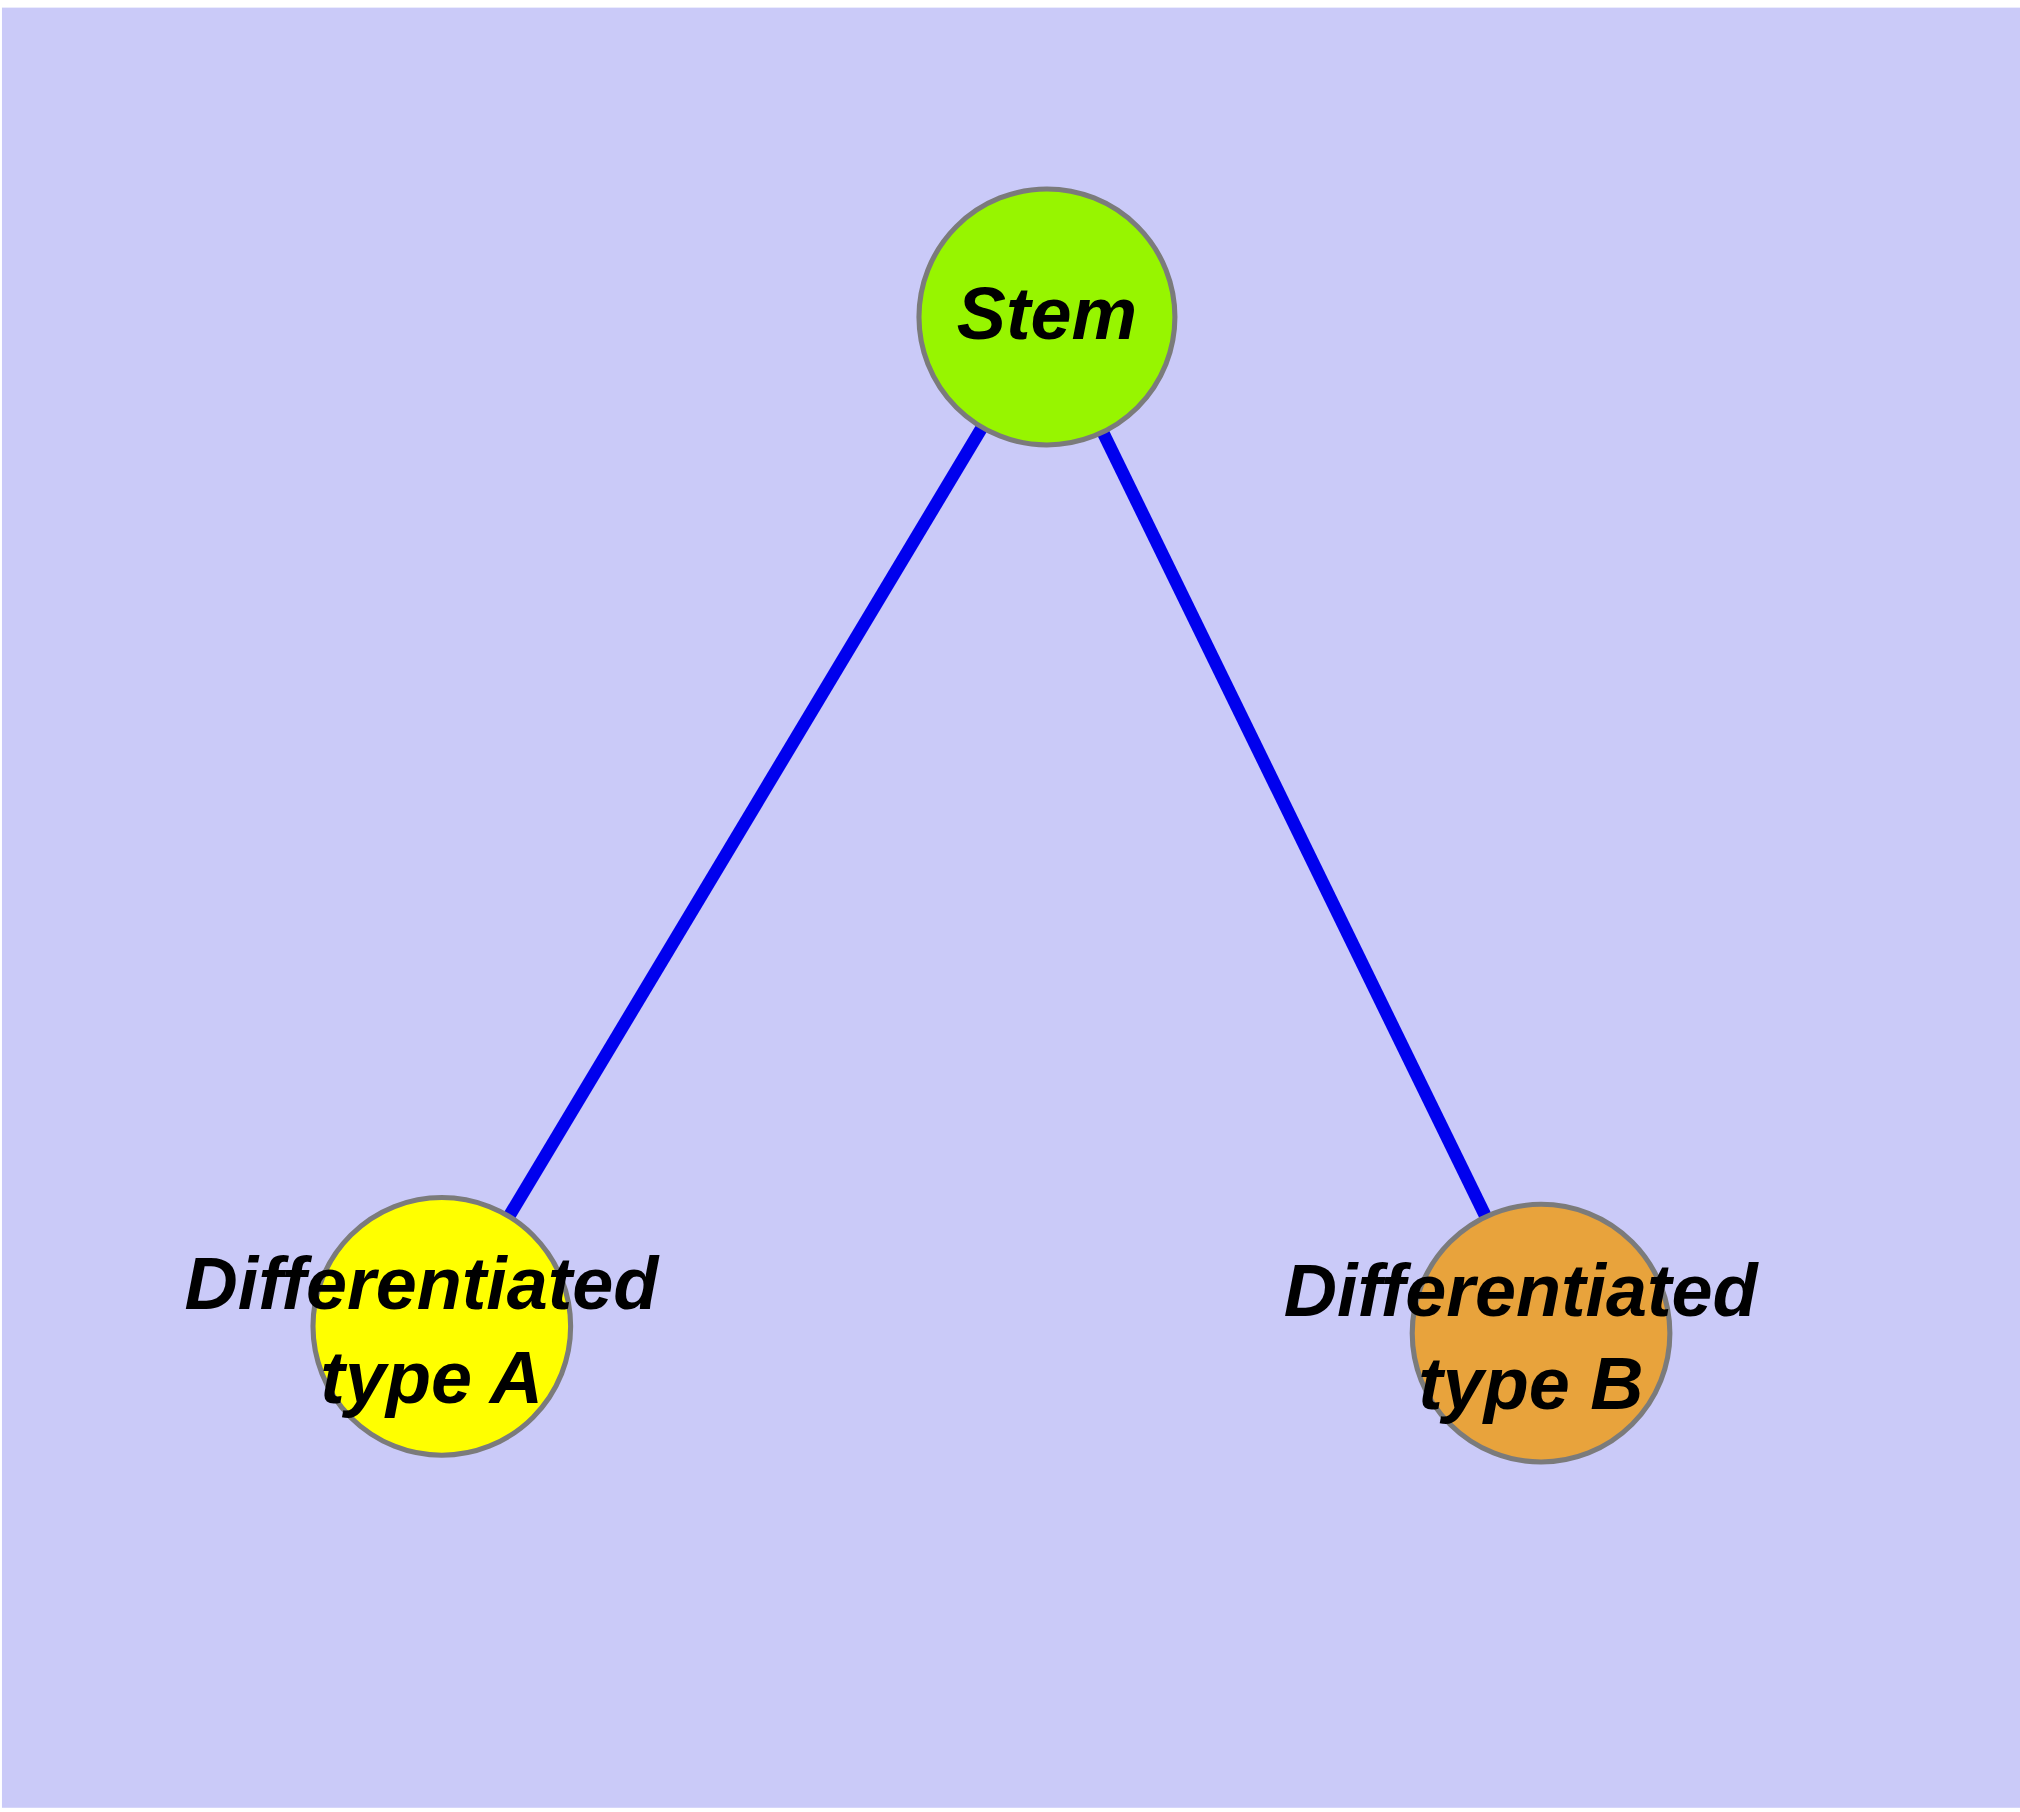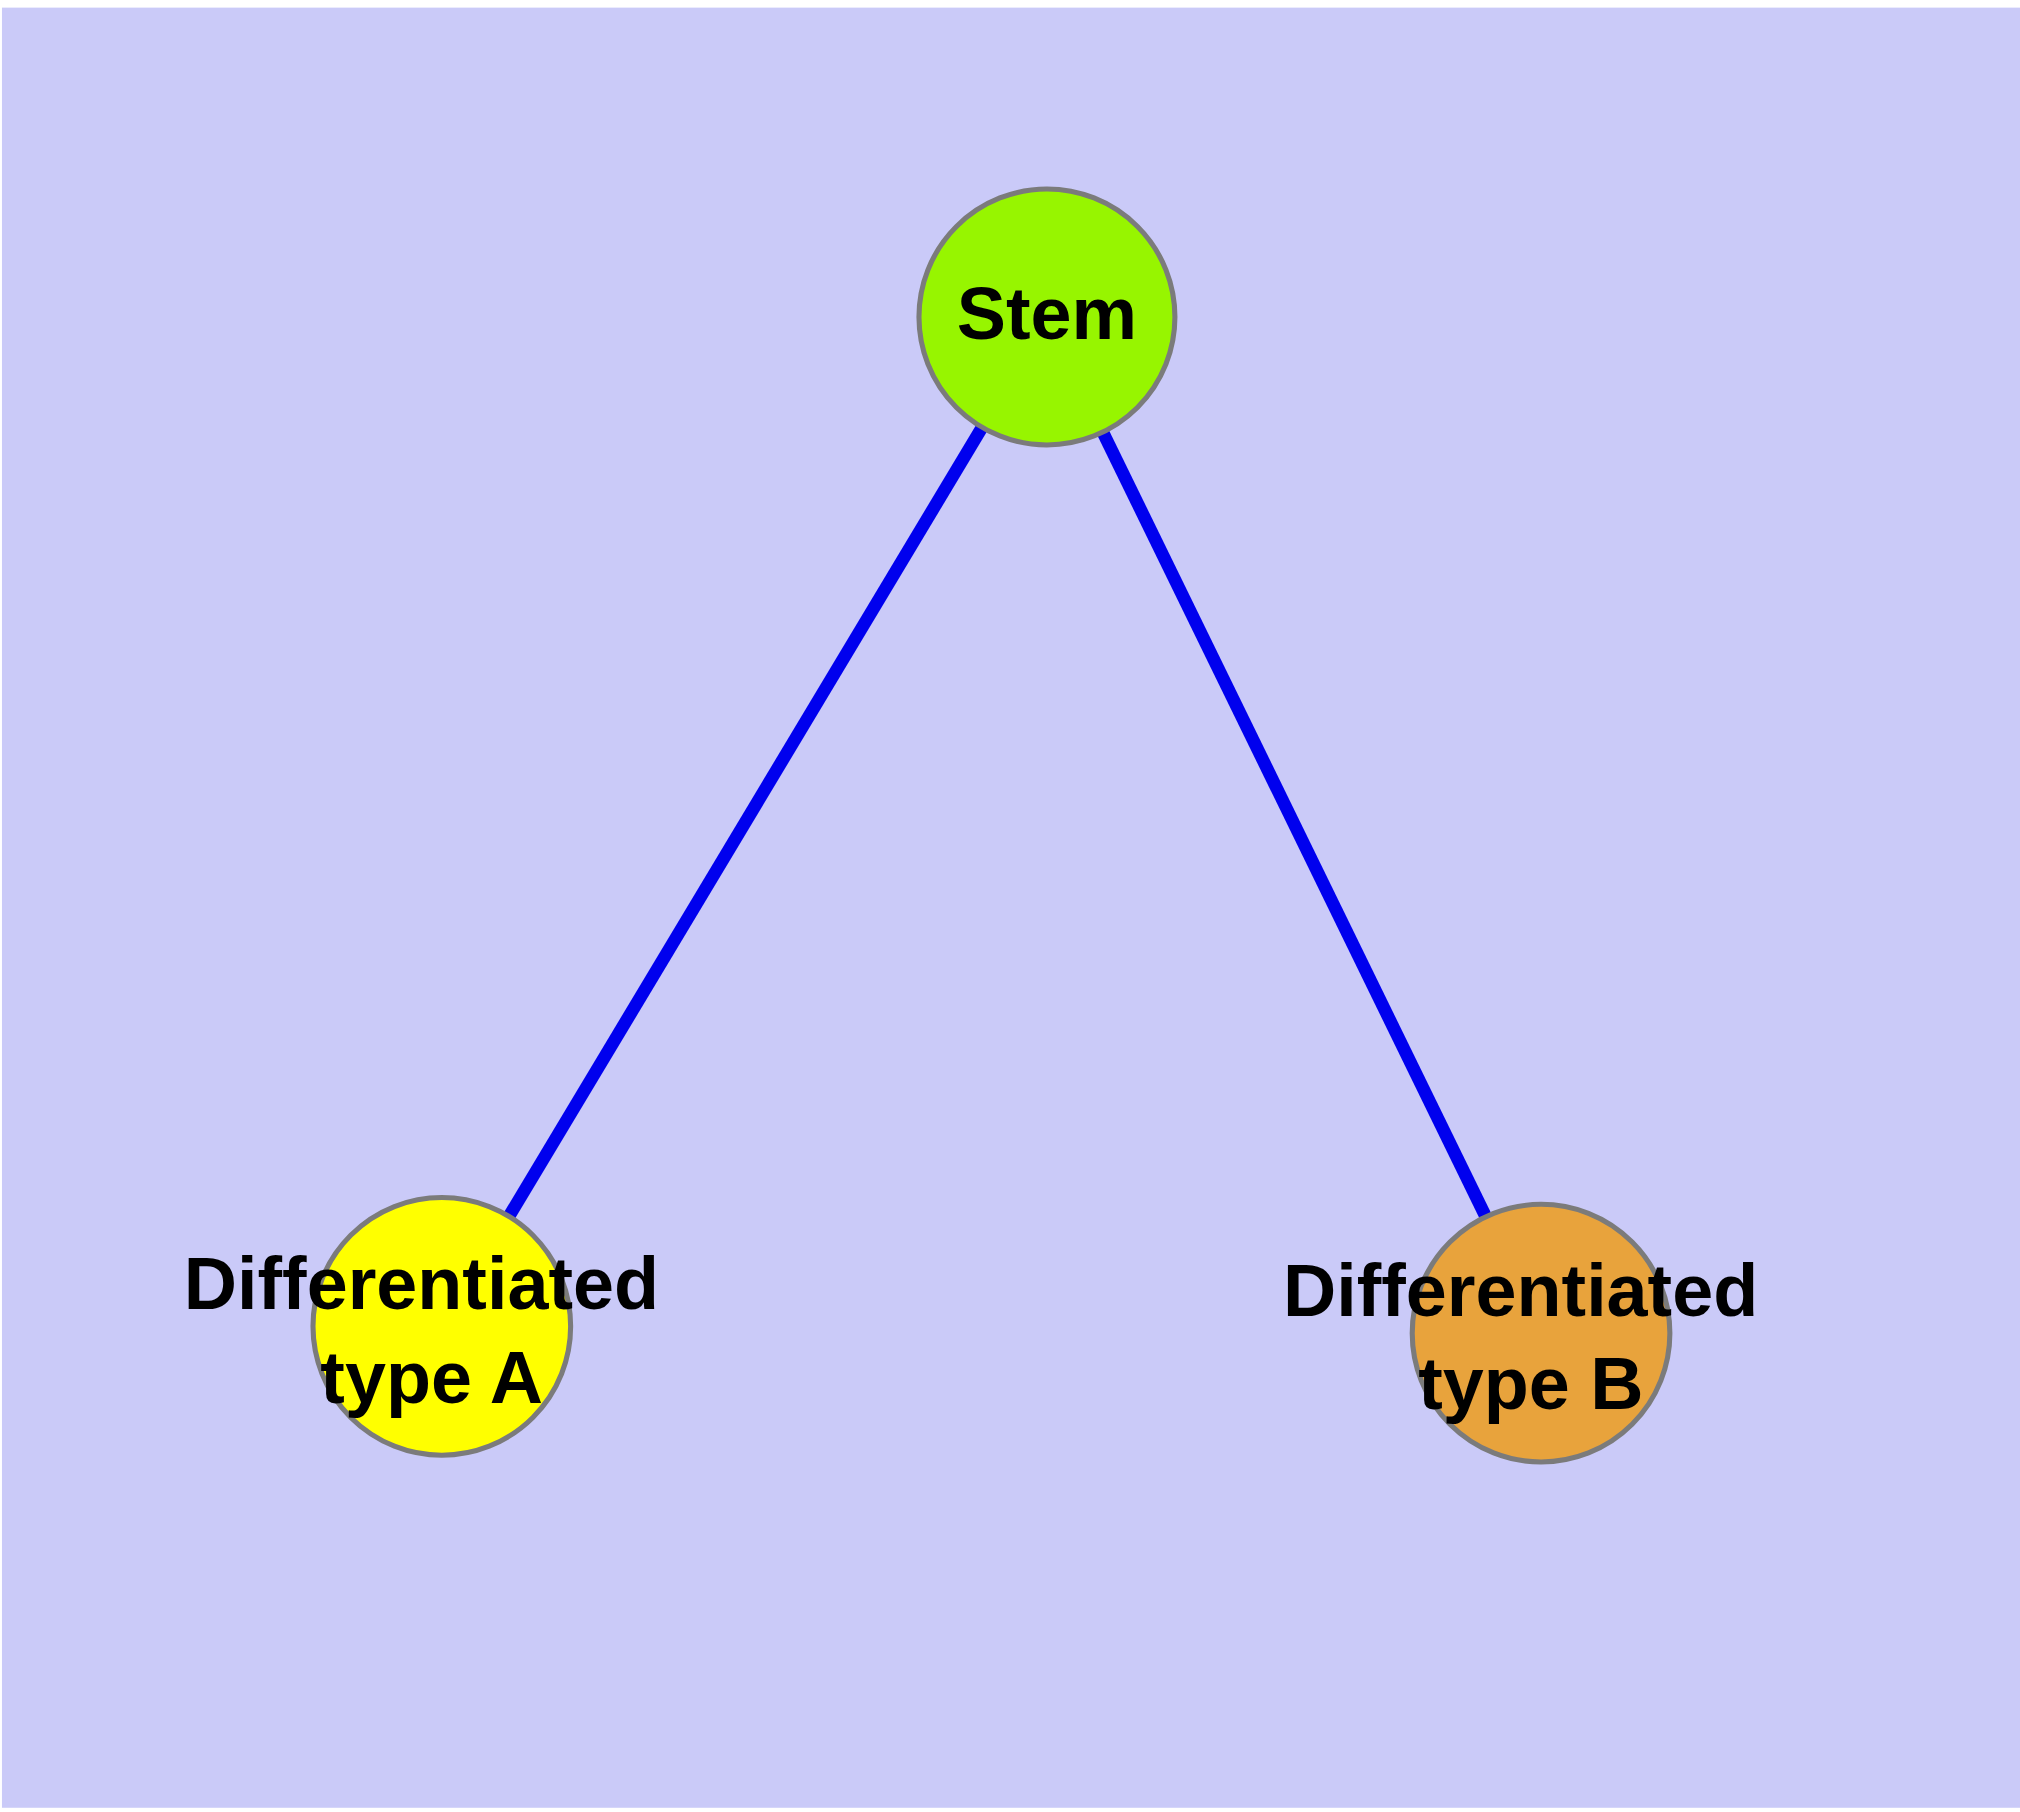--- a/index.html
+++ b/index.html
@@ -7,20 +7,21 @@
     padding: 0;
     width: 2021px;
     height: 1812px;
     background: #FFFFFF;
     overflow: hidden;
   }
   .stage {
     position: relative;
     width: 2021px;
     height: 1812px;
+    font-style: italic;
   }
   svg.diagram {
     position: absolute;
     left: 0;
     top: 0;
     width: 2021px;
     height: 1812px;
     display: block;
   }
   .node-label {

